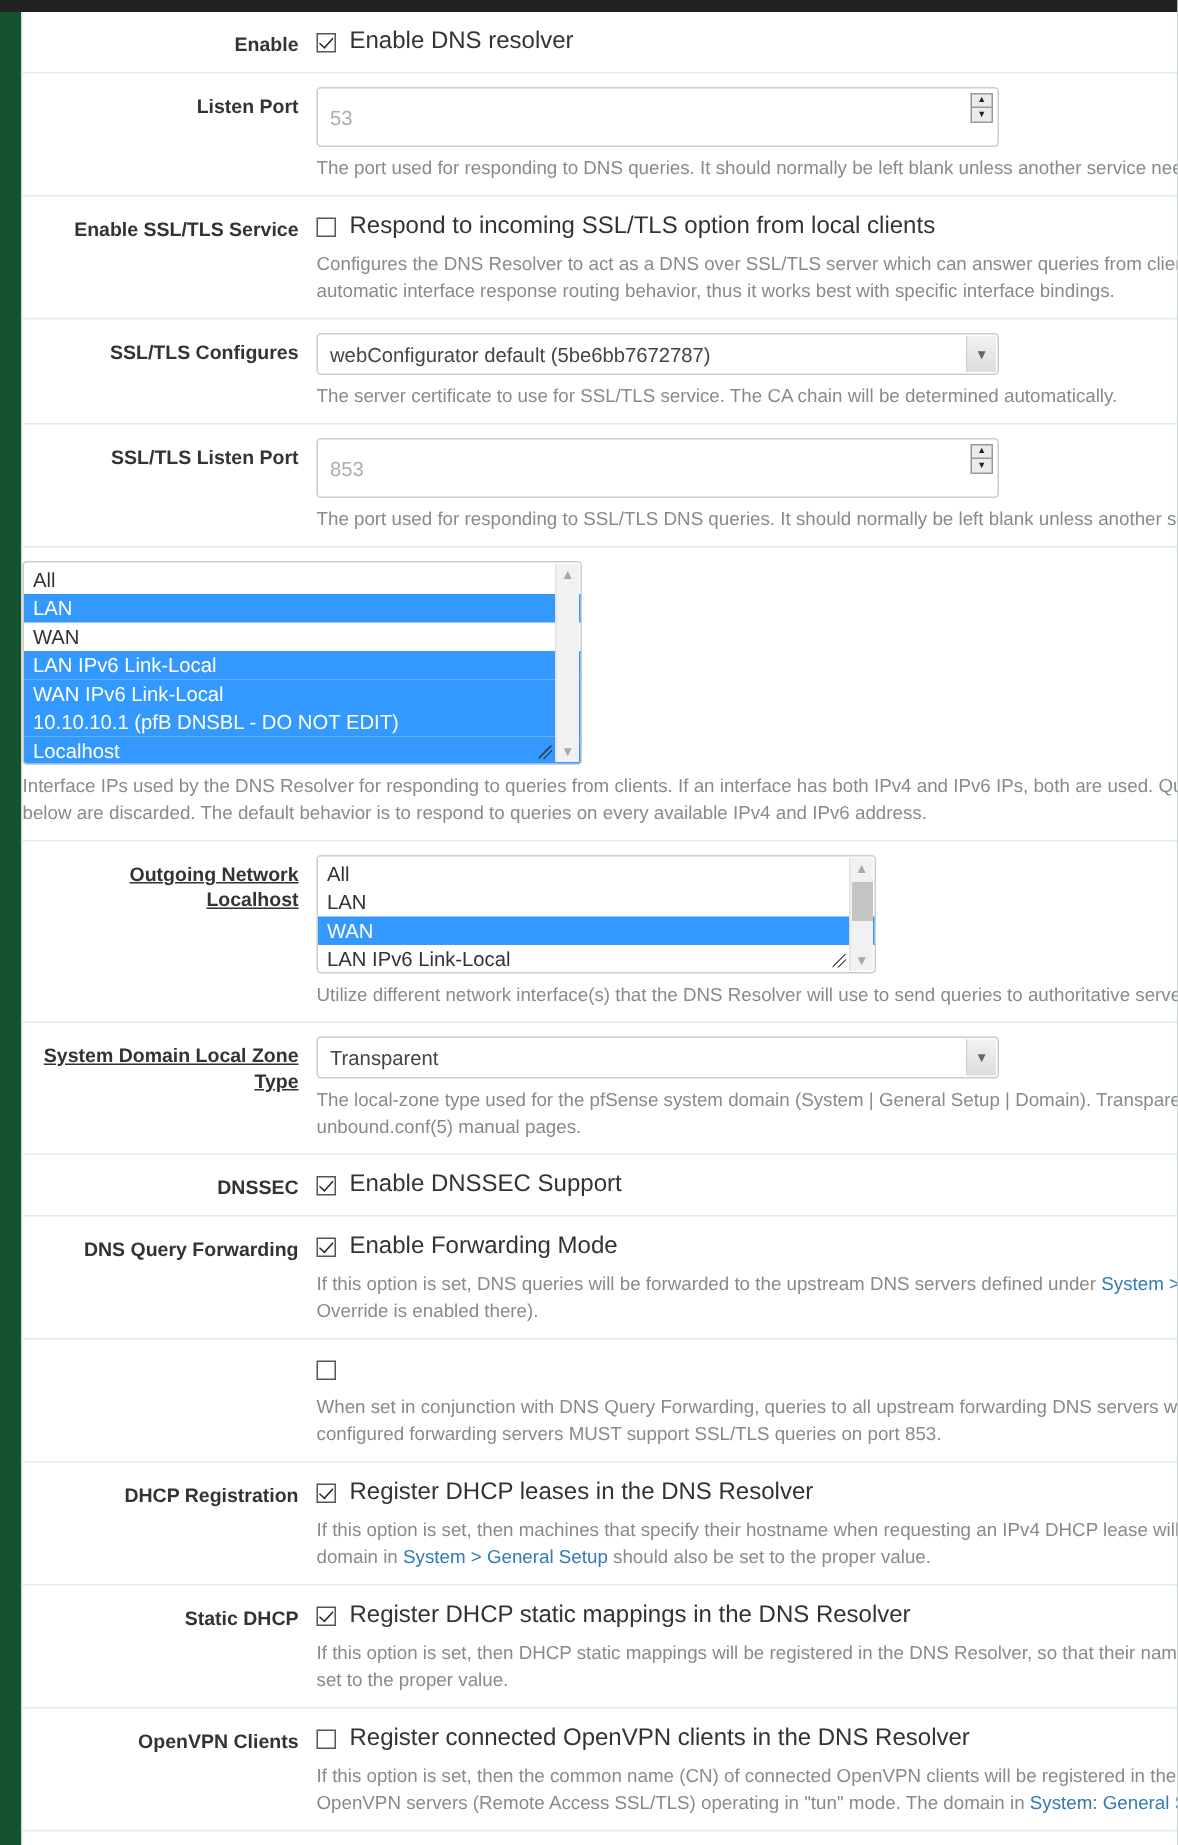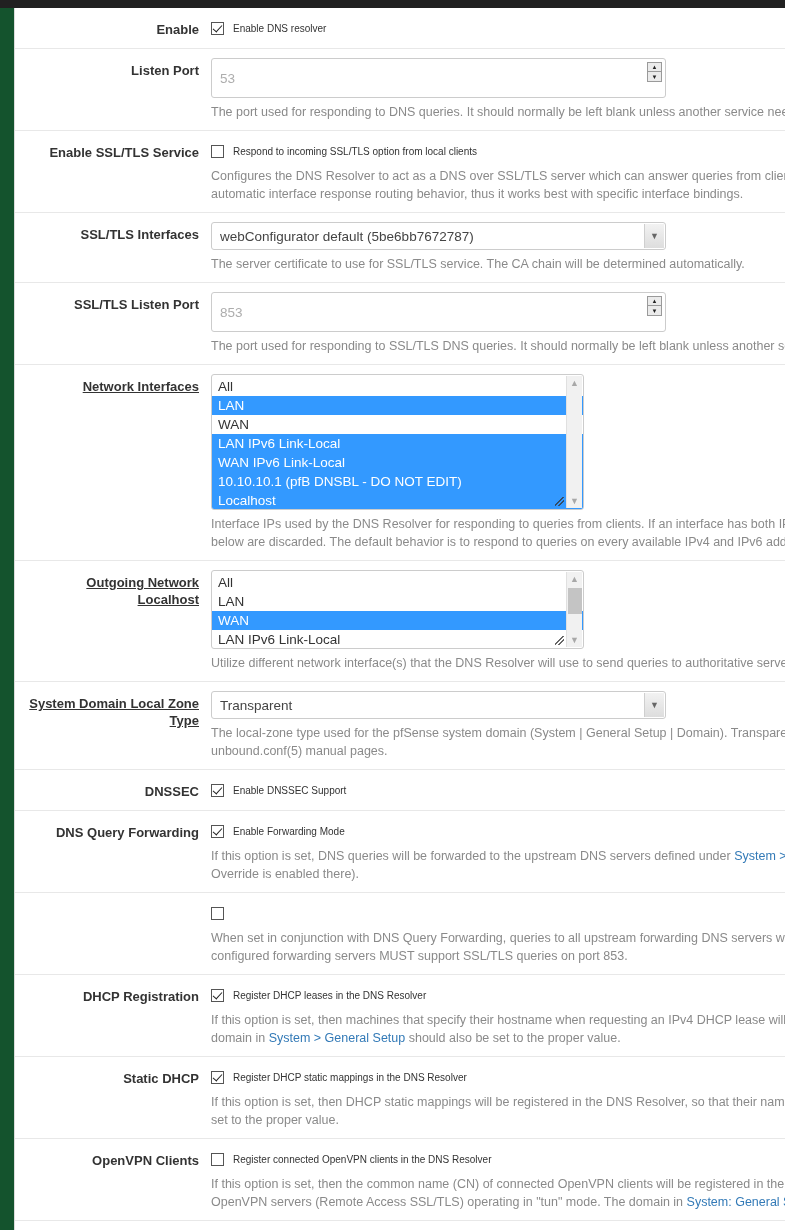--- a/index.html
+++ b/index.html
@@ -72,21 +72,21 @@
   .cbx.checked::after {
     content: "";
     position: absolute;
     left: 3px; top: 0px;
     width: 4px; height: 8px;
     border: solid #222222;
     border-width: 0 1.6px 1.6px 0;
     transform: rotate(42deg);
   }
   .chk-label {
-    font-size: 10px;
+    font-size: 16px;
     color: #333333;
     white-space: nowrap;
   }
   
   .help {
     font-size: 12.5px;
     color: #8a8a8a;
     line-height: 18px;
     margin-top: 5px;
     white-space: nowrap;
@@ -261,21 +261,21 @@
         <label class="chk-line">
           <span class="cbx"></span>
           <span class="chk-label">Respond to incoming SSL/TLS option from local clients</span>
         </label>
         <div class="help">Configures the DNS Resolver to act as a DNS over SSL/TLS server which can answer queries from clients which also support DNS over TLS. This bypasses the</div>
         <div class="help" style="margin-top:0">automatic interface response routing behavior, thus it works best with specific interface bindings.</div>
       </div>
     </div>
 
     <div class="row">
-      <div class="label-col">SSL/TLS Interfaces</div>
+      <div class="label-col">SSL/TLS Configures</div>
       <div class="field-col">
         <div class="sel">
           <span>webConfigurator default (5be6bb7672787)</span>
           <span class="arrow">▼</span>
         </div>
         <div class="help">The server certificate to use for SSL/TLS service. The CA chain will be determined automatically.</div>
       </div>
     </div>
 
     <div class="row">
@@ -286,21 +286,20 @@
           <span class="spin">
             <span class="sp">▲</span>
             <span class="sp">▼</span>
           </span>
         </div>
         <div class="help">The port used for responding to SSL/TLS DNS queries. It should normally be left blank unless another service needs to bind to this port.</div>
       </div>
     </div>
 
     <div class="row">
-      <div class="label-col req"><span>Network Interfaces</span></div>
       <div class="field-col">
         <div class="listbox" style="height:136px">
           <div class="items">
             <div class="opt">All</div>
             <div class="opt sel-on">LAN</div>
             <div class="opt">WAN</div>
             <div class="opt sel-on">LAN IPv6 Link-Local</div>
             <div class="opt sel-on">WAN IPv6 Link-Local</div>
             <div class="opt sel-on">10.10.10.1 (pfB DNSBL - DO NOT EDIT)</div>
             <div class="opt sel-on">Localhost</div>

